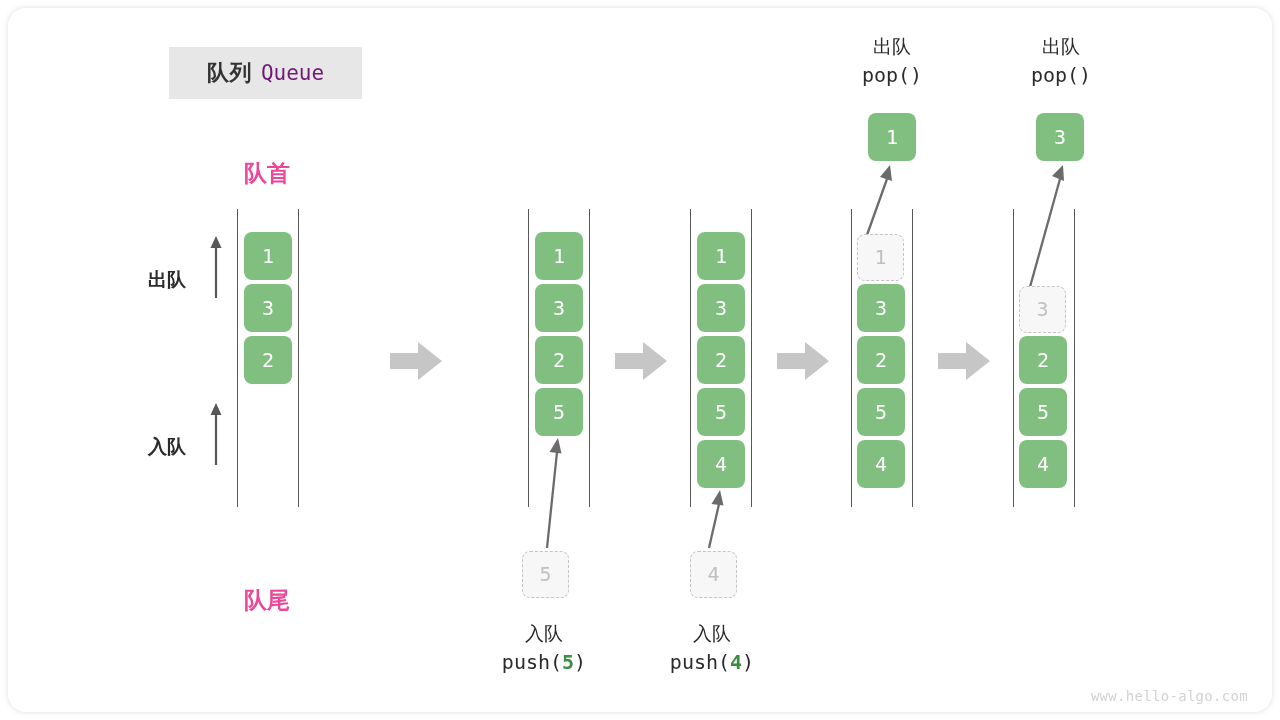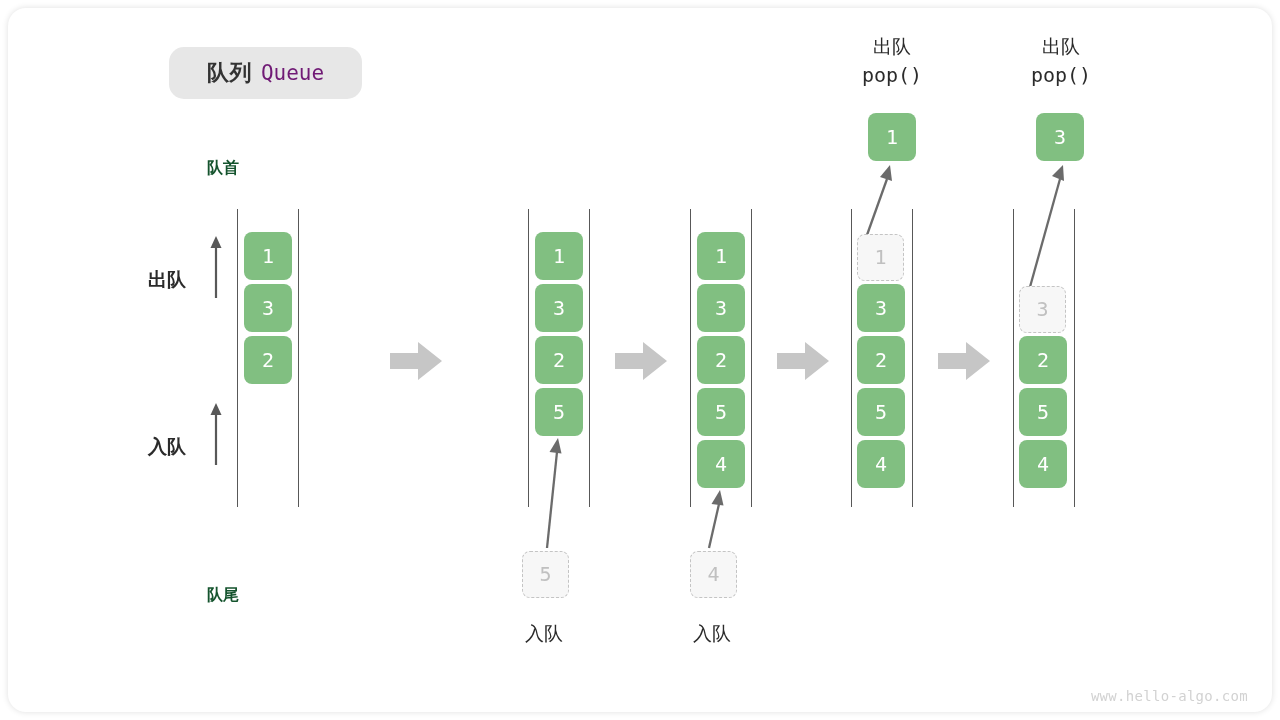--- a/index.html
+++ b/index.html
@@ -13,28 +13,28 @@
     position:absolute;left:8px;top:8px;width:1264px;height:704px;
     background:#ffffff;border-radius:18px;
     box-shadow:0 0 6px rgba(0,0,0,0.13);
   }
   #stage{position:absolute;left:0;top:0;width:1280px;height:720px;}
   .abs{position:absolute;}
 
   
   #title-chip{
     left:169px;top:47px;width:193px;height:52px;
-    background:#e7e7e7;border-radius:15px;
+    background:#e7e7e7;border-radius:0;
     display:flex;align-items:center;justify-content:center;gap:9px;
   }
   #title-chip .cn{font-size:22px;font-weight:bold;color:#333333;letter-spacing:.5px;}
   #title-chip .en{font-family:"DejaVu Sans Mono","Liberation Mono",monospace;font-size:21px;color:#701a75;}
 
   
-  .hdr-label{font-size:16px;font-weight:bold;color:#14532d;text-align:left;}
+  .hdr-label{font-size:23px;font-weight:bold;color:#ec4899;text-align:center;}
   .side-label{font-size:19px;font-weight:bold;color:#2b2b2b;}
 
   
   .rail{background:#585858;width:1.4px;}
 
   
   .cell{
     width:48px;height:48px;border-radius:8px;
     background:#81bf81;
     display:flex;align-items:center;justify-content:center;
@@ -112,20 +112,21 @@
 
   <svg class="abs" style="left:536px;top:436px;" width="40" height="112">
     <line x1="11" y1="112" x2="21" y2="16" stroke="#6b6b6b" stroke-width="2.3"></line>
     <polygon points="22,2 13.5,16 25.5,17.5" fill="#6b6b6b"></polygon>
   </svg>
 
   <div class="abs cell ghost" style="left:522px;top:551px;">5</div>
 
   <div class="abs op-caption" style="left:474px;top:620px;width:140px;">
     <span class="cn">入队</span>
+    <span class="code"><span>push(</span><span class="arg">5</span><span>)</span></span>
   </div>
 
   <svg class="abs" style="left:615px;top:342px;" width="52" height="38">
     <polygon points="0,11 28,11 28,0 52,19 28,38 28,27 0,27" fill="#c6c6c6"></polygon>
   </svg>
 
   <div class="abs rail" style="left:690px;top:209px;height:298px;"></div>
   <div class="abs rail" style="left:751px;top:209px;height:298px;"></div>
 
   <div class="abs cell" style="left:697px;top:232px;">1</div>
@@ -136,20 +137,21 @@
 
   <svg class="abs" style="left:700px;top:488px;" width="36" height="60">
     <line x1="9" y1="60" x2="19" y2="16" stroke="#6b6b6b" stroke-width="2.3"></line>
     <polygon points="20,2 11.5,16 23.5,17.5" fill="#6b6b6b"></polygon>
   </svg>
 
   <div class="abs cell ghost" style="left:690px;top:551px;">4</div>
 
   <div class="abs op-caption" style="left:642px;top:620px;width:140px;">
     <span class="cn">入队</span>
+    <span class="code"><span>push(</span><span class="arg">4</span><span>)</span></span>
   </div>
 
   <svg class="abs" style="left:777px;top:342px;" width="52" height="38">
     <polygon points="0,11 28,11 28,0 52,19 28,38 28,27 0,27" fill="#c6c6c6"></polygon>
   </svg>
 
   <div class="abs op-caption" style="left:827px;top:33px;width:130px;">
     <span class="cn">出队</span>
     <span class="code">pop()</span>
   </div>

